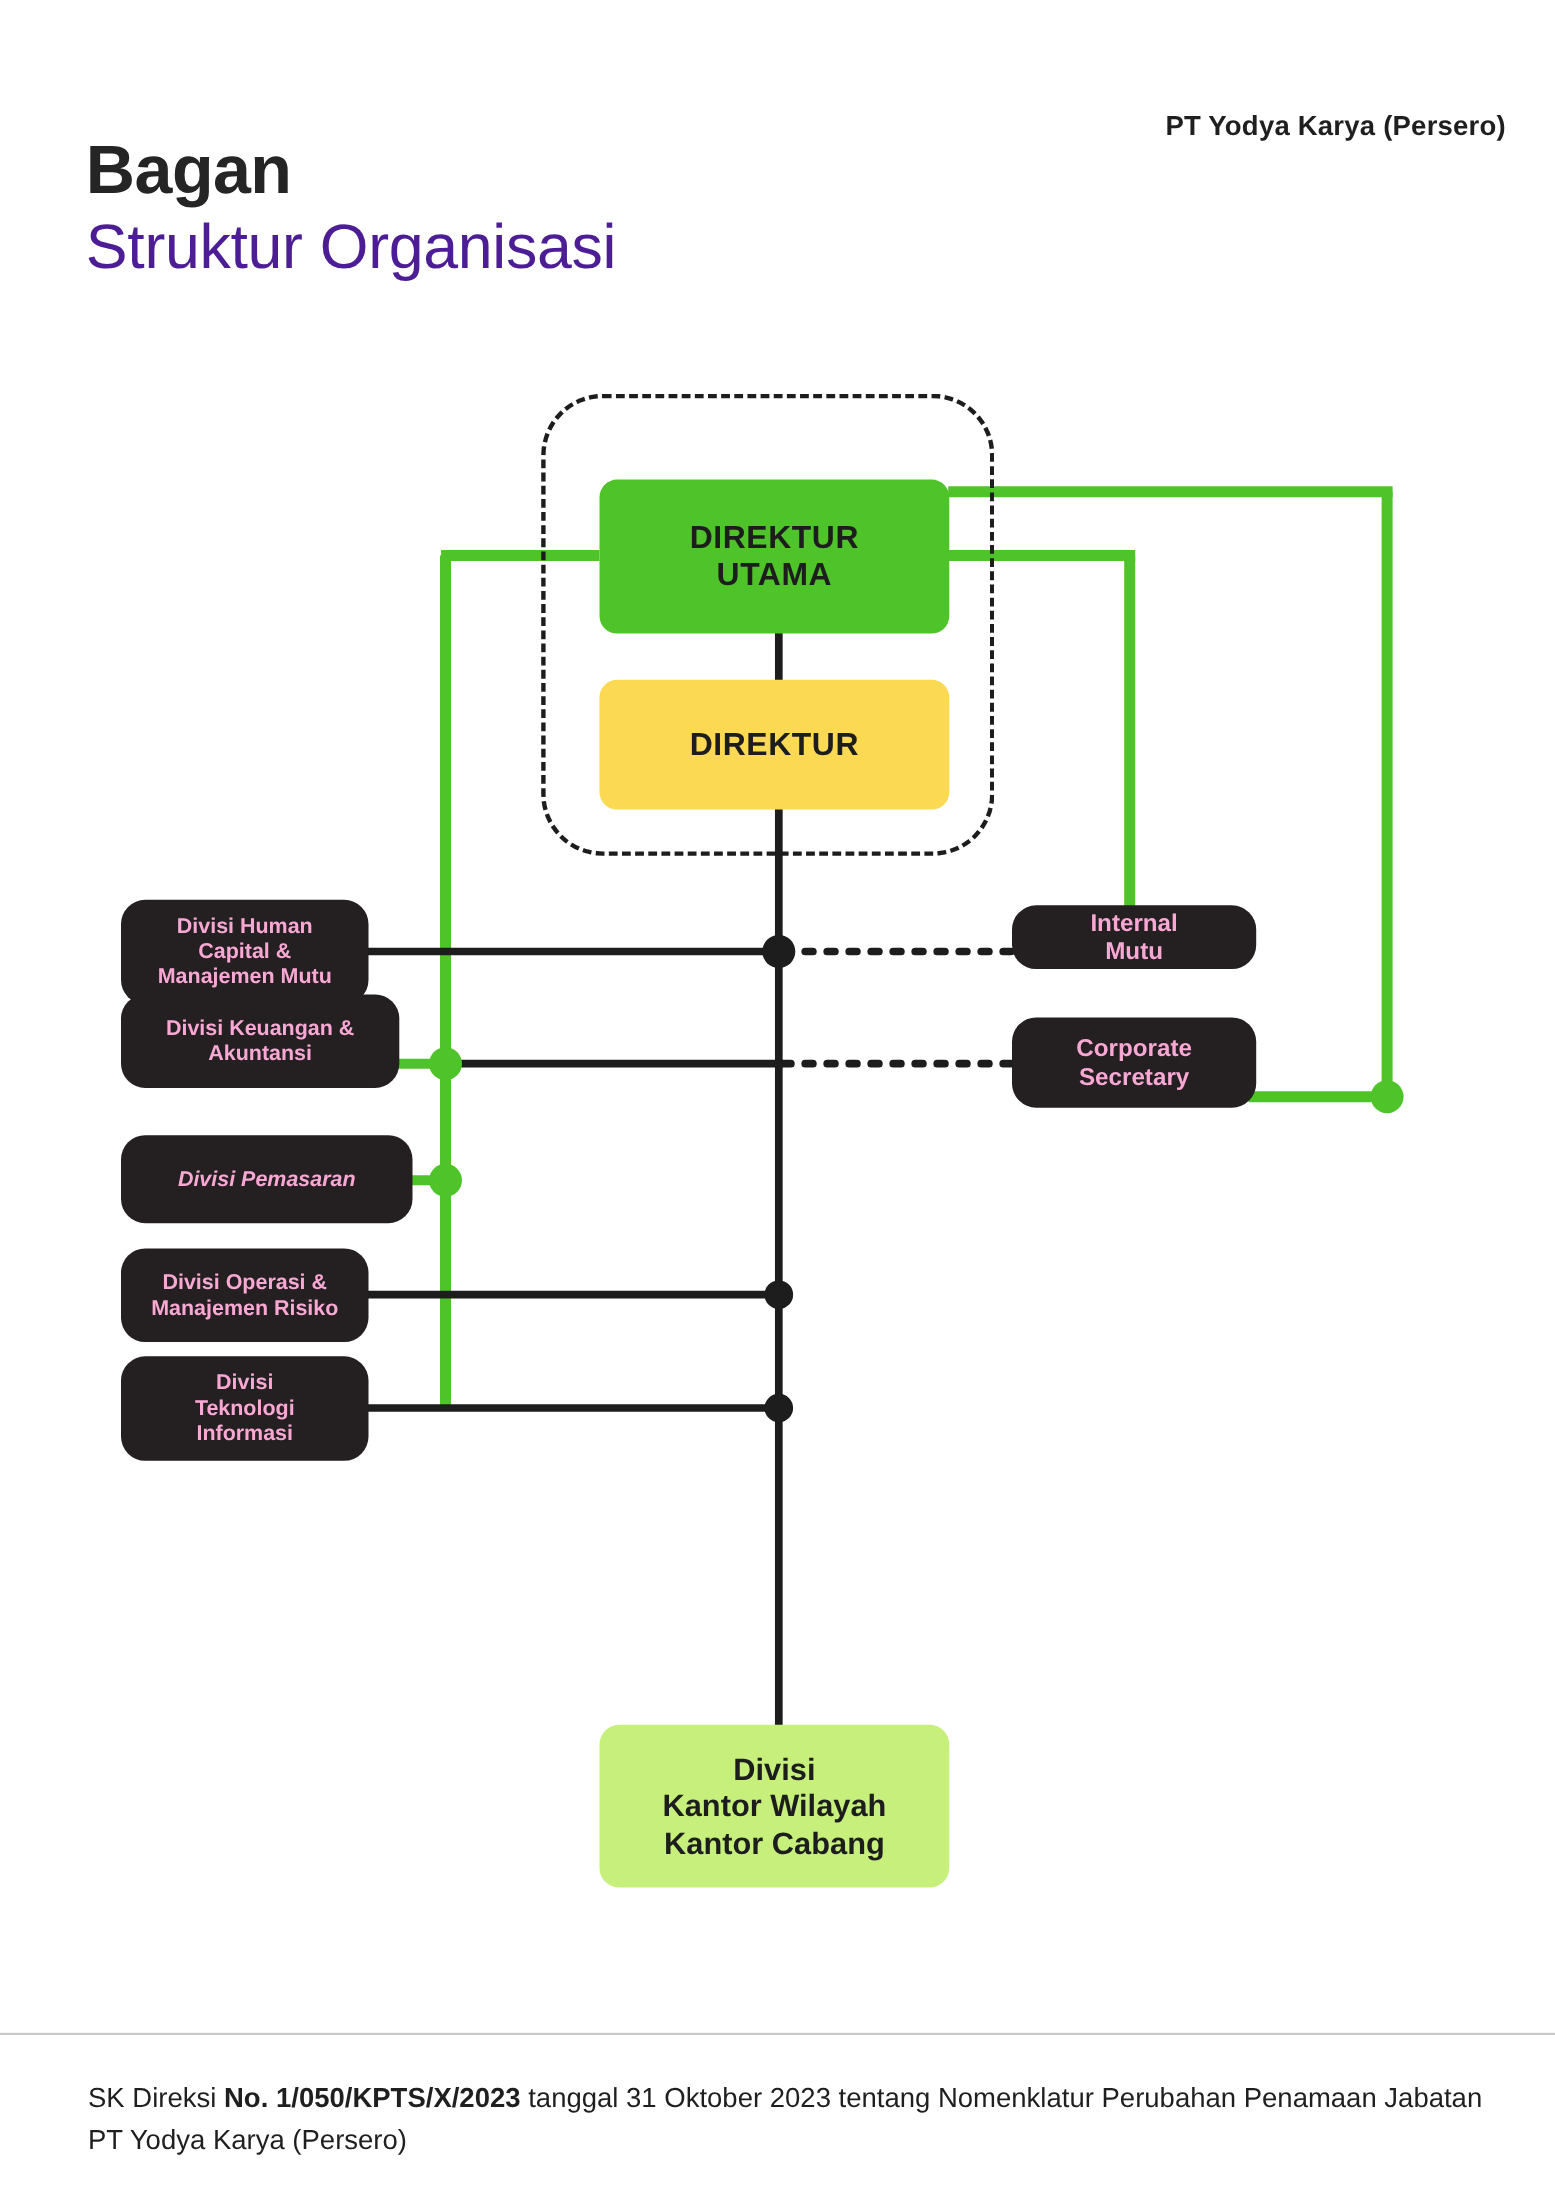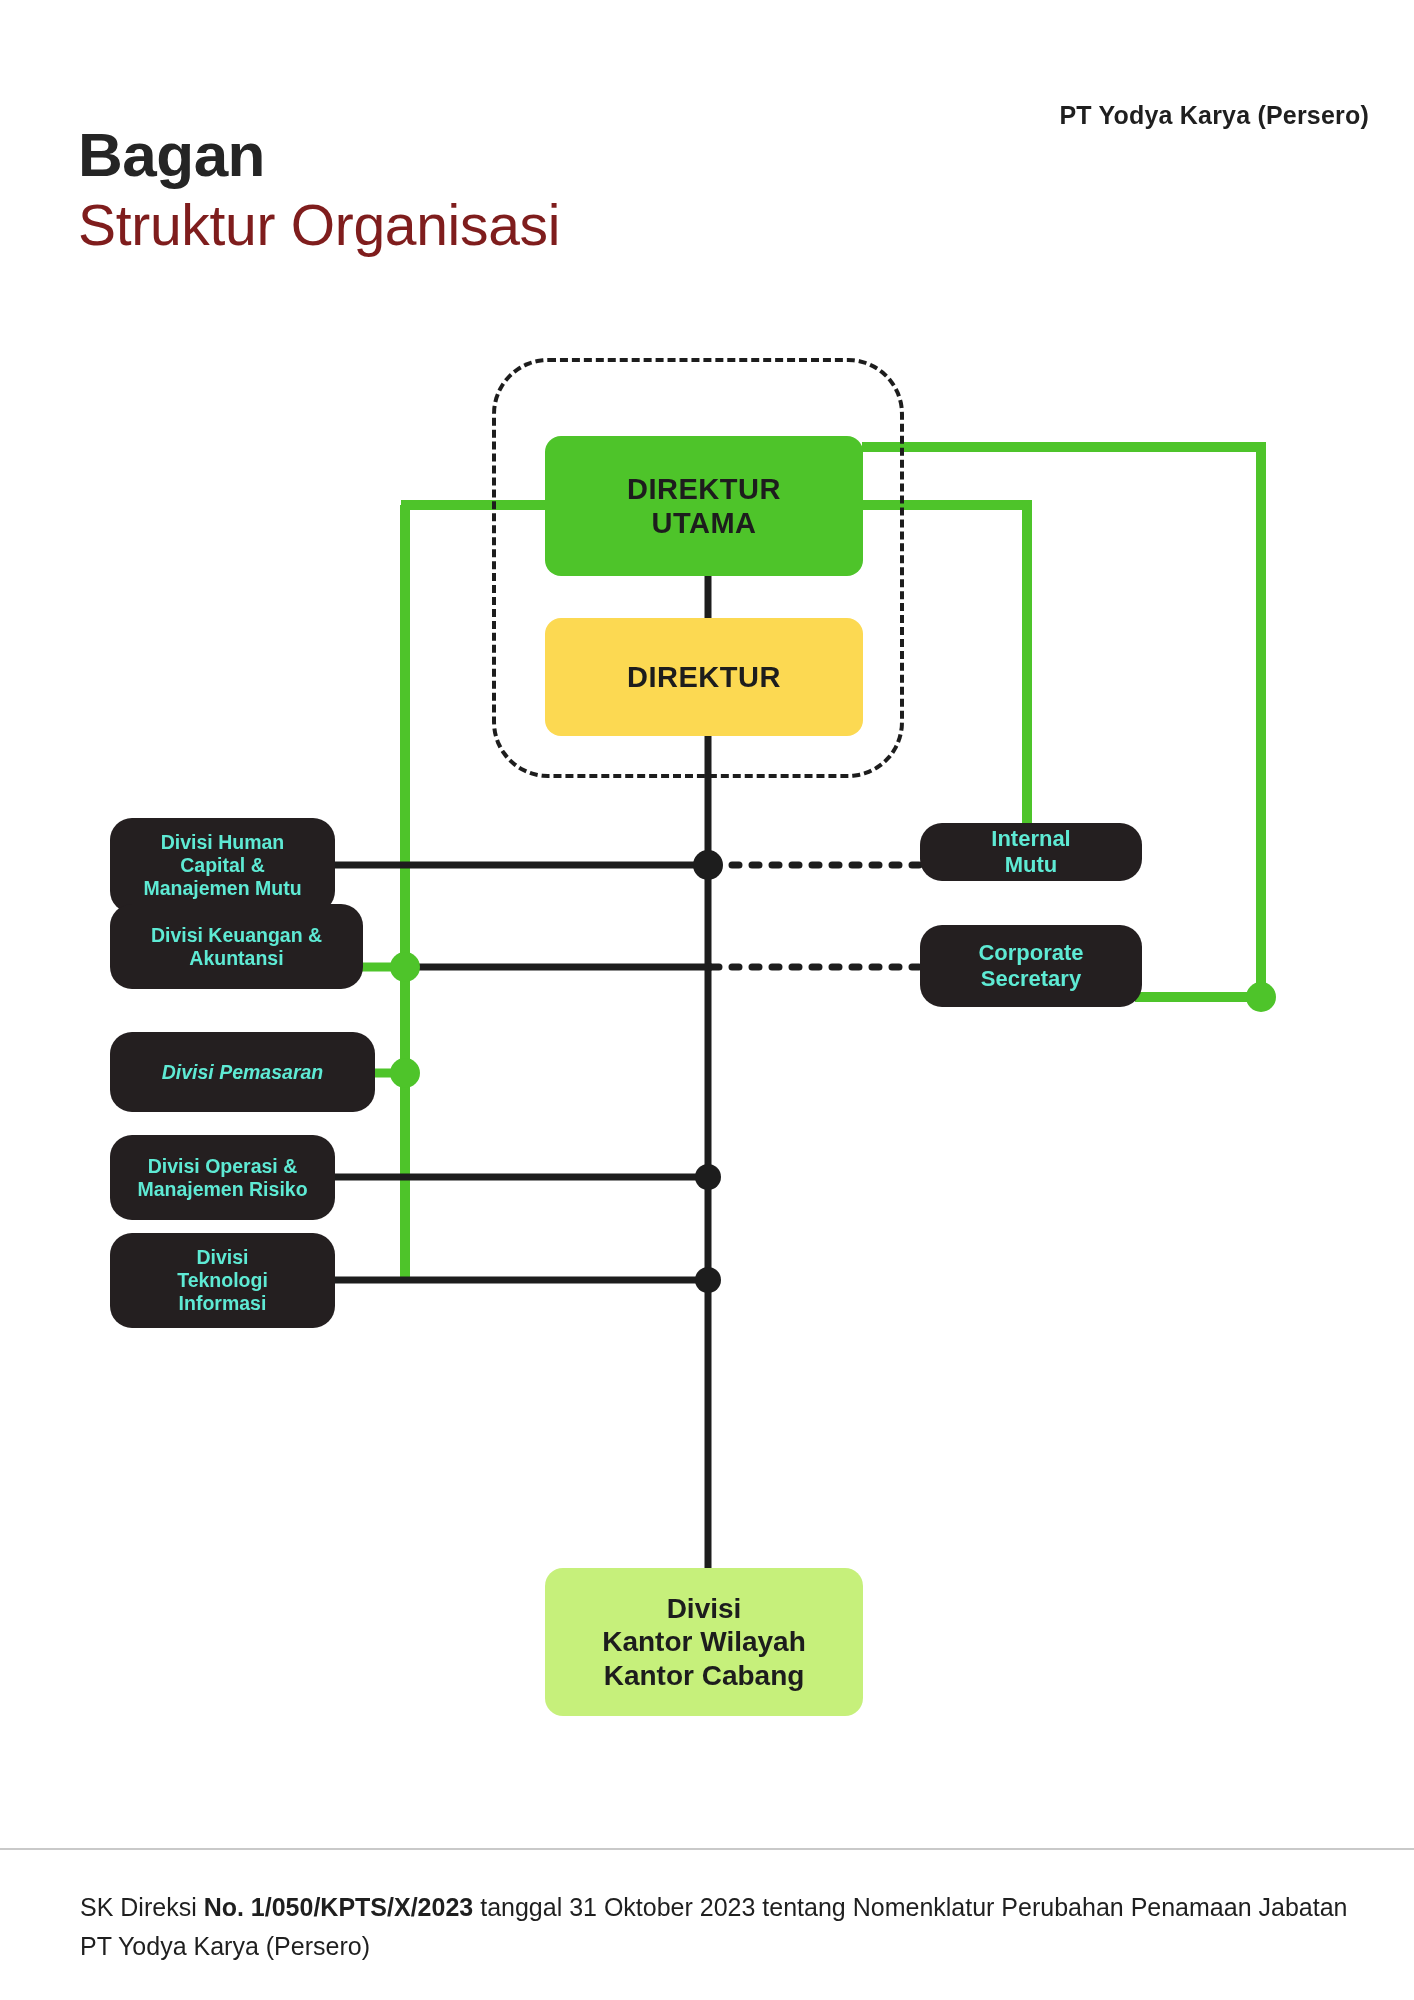--- a/index.html
+++ b/index.html
@@ -38,21 +38,21 @@
   #title-main {
     font-size: 62px;
     font-weight: bold;
     color: #252525;
     line-height: 1.0;
     letter-spacing: -0.5px;
   }
   #title-sub {
     font-size: 57px;
     font-weight: 300;
-    color: #7f1d1d;
+    color: #4c1d95;
     line-height: 1.1;
     margin-top: 8px;
     letter-spacing: -0.3px;
   }
 
   
   #wires {
     position: absolute;
     left: 0; top: 0;
     width: 1414px;
@@ -67,21 +67,21 @@
     align-items: center;
     justify-content: center;
     text-align: center;
     border-radius: 18px;
     line-height: 1.18;
     padding: 20px 8px;
     z-index: 5;
   }
   .node-dark {
     background: #241f20;
-    color: #5eead4;
+    color: #f9a8d4;
     font-weight: bold;
     font-size: 19.5px;
     border-radius: 22px;
   }
   .node-green {
     background: #4ec42a;
     color: #1d1d1d;
     font-weight: bold;
     font-size: 29px;
     border-radius: 16px;

